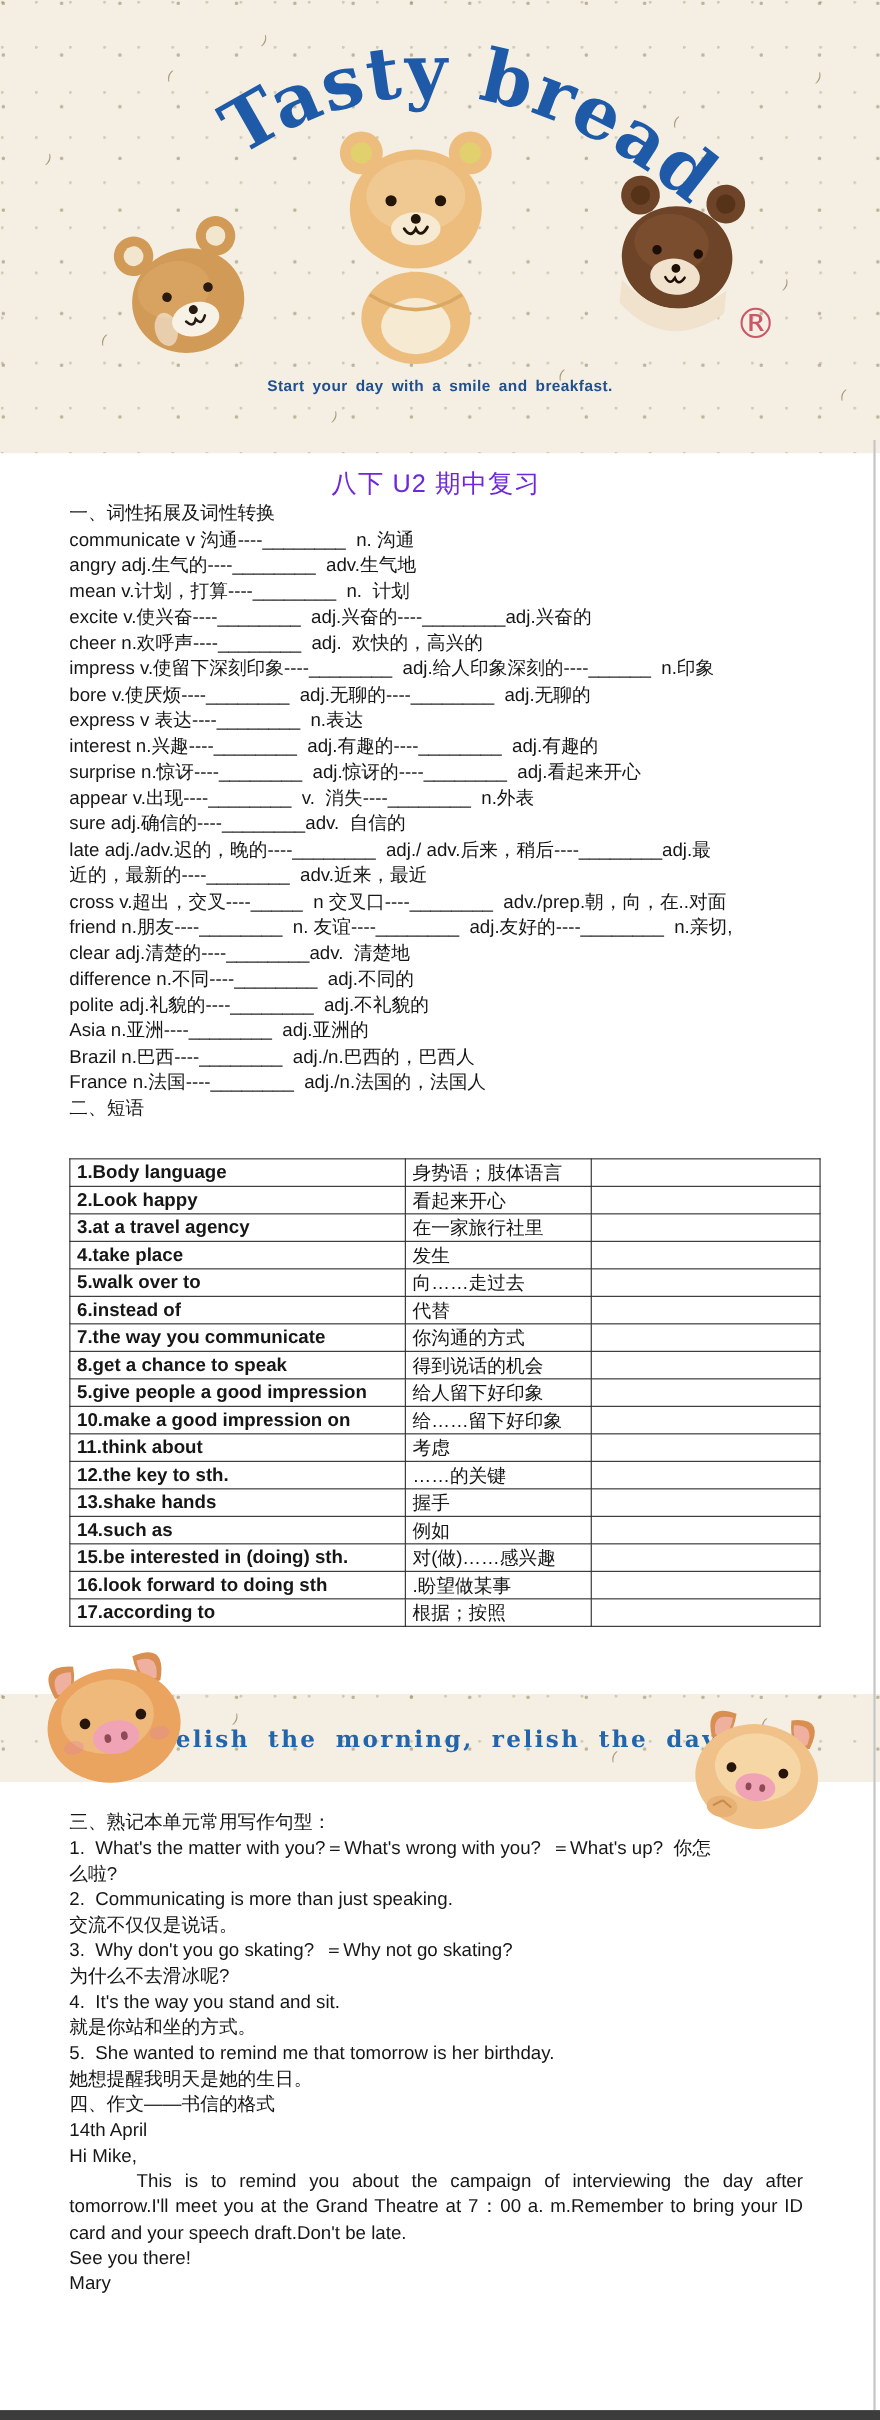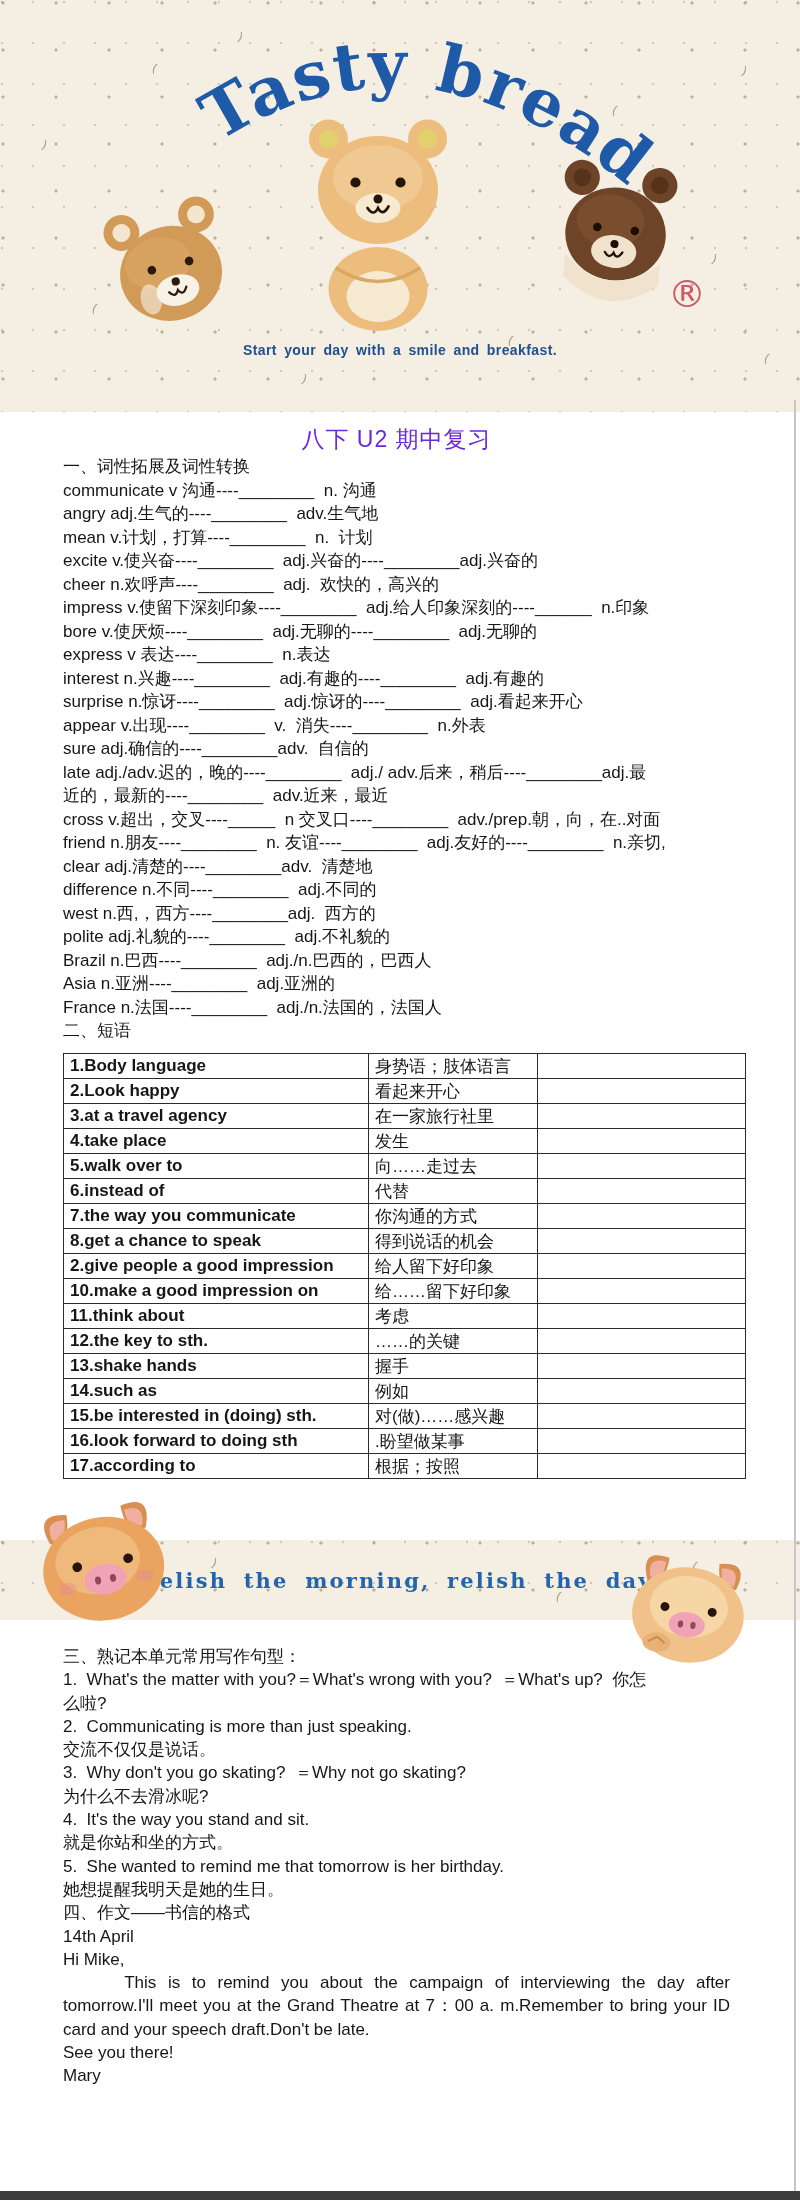--- a/index.html
+++ b/index.html
@@ -154,24 +154,23 @@
         <div class="vline">interest n.兴趣----________  adj.有趣的----________  adj.有趣的</div>
         <div class="vline">surprise n.惊讶----________  adj.惊讶的----________  adj.看起来开心</div>
         <div class="vline">appear v.出现----________  v.  消失----________  n.外表</div>
         <div class="vline">sure adj.确信的----________adv.  自信的</div>
         <div class="vline">late adj./adv.迟的，晚的----________  adj./ adv.后来，稍后----________adj.最</div>
         <div class="vline">近的，最新的----________  adv.近来，最近</div>
         <div class="vline">cross v.超出，交叉----_____  n 交叉口----________  adv./prep.朝，向，在..对面</div>
         <div class="vline">friend n.朋友----________  n. 友谊----________  adj.友好的----________  n.亲切,</div>
         <div class="vline">clear adj.清楚的----________adv.  清楚地</div>
         <div class="vline">difference n.不同----________  adj.不同的</div>
-        <div class="vline">west n.西,，西方----________adj.  西方的</div>
         <div class="vline">polite adj.礼貌的----________  adj.不礼貌的</div>
+        <div class="vline">Asia n.亚洲----________  adj.亚洲的</div>
         <div class="vline">Brazil n.巴西----________  adj./n.巴西的，巴西人</div>
-        <div class="vline">Asia n.亚洲----________  adj.亚洲的</div>
         <div class="vline">France n.法国----________  adj./n.法国的，法国人</div>
       </div>
     <div class="vline">二、短语</div>
   </div>
 
   <table class="phrases">
     <tbody id="phrase-body">
         <tr>
           <td class="c1">1.Body language</td>
           <td class="c2">身势语；肢体语言</td>
@@ -206,21 +205,21 @@
           <td class="c1">7.the way you communicate</td>
           <td class="c2">你沟通的方式</td>
           <td class="c3"></td>
         </tr>
         <tr>
           <td class="c1">8.get a chance to speak</td>
           <td class="c2">得到说话的机会</td>
           <td class="c3"></td>
         </tr>
         <tr>
-          <td class="c1">2.give people a good impression</td>
+          <td class="c1">5.give people a good impression</td>
           <td class="c2">给人留下好印象</td>
           <td class="c3"></td>
         </tr>
         <tr>
           <td class="c1">10.make a good impression on</td>
           <td class="c2">给……留下好印象</td>
           <td class="c3"></td>
         </tr>
         <tr>
           <td class="c1">11.think about</td>

